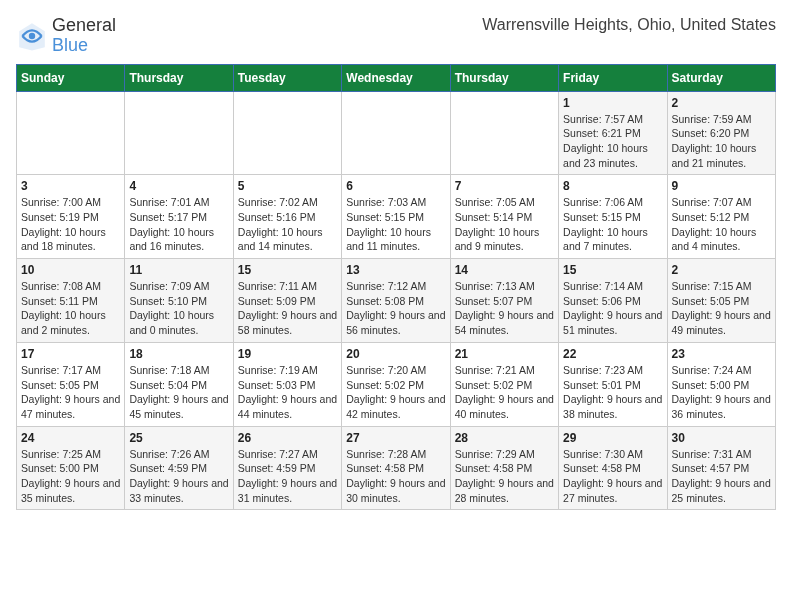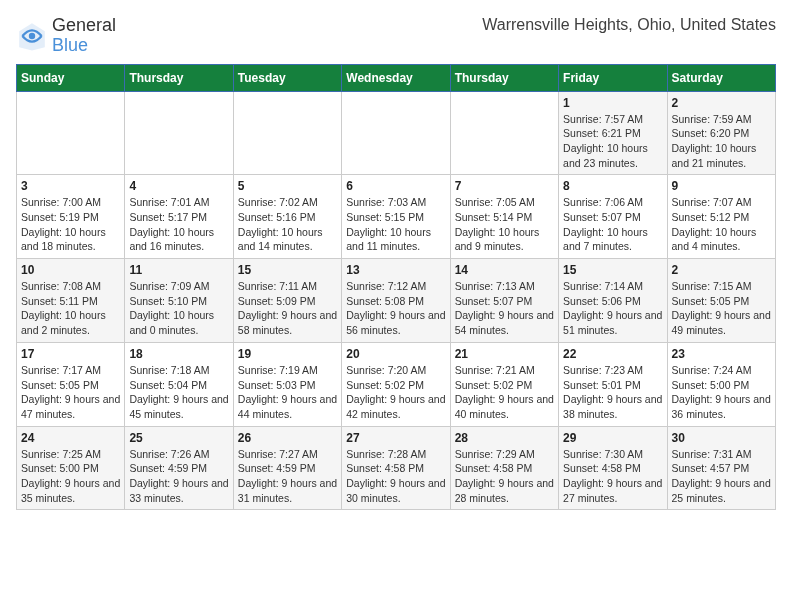--- a/index.html
+++ b/index.html
@@ -168,21 +168,21 @@
         </td>
         <td>
           <span class="day-num">7</span>
           <div class="day-info">Sunrise: 7:05 AM
 Sunset: 5:14 PM
 Daylight: 10 hours and 9 minutes.</div>
         </td>
         <td>
           <span class="day-num">8</span>
           <div class="day-info">Sunrise: 7:06 AM
-Sunset: 5:07 PM
+Sunset: 5:15 PM
 Daylight: 10 hours and 7 minutes.</div>
         </td>
         <td>
           <span class="day-num">9</span>
           <div class="day-info">Sunrise: 7:07 AM
 Sunset: 5:12 PM
 Daylight: 10 hours and 4 minutes.</div>
         </td>
       </tr>
       <tr>

